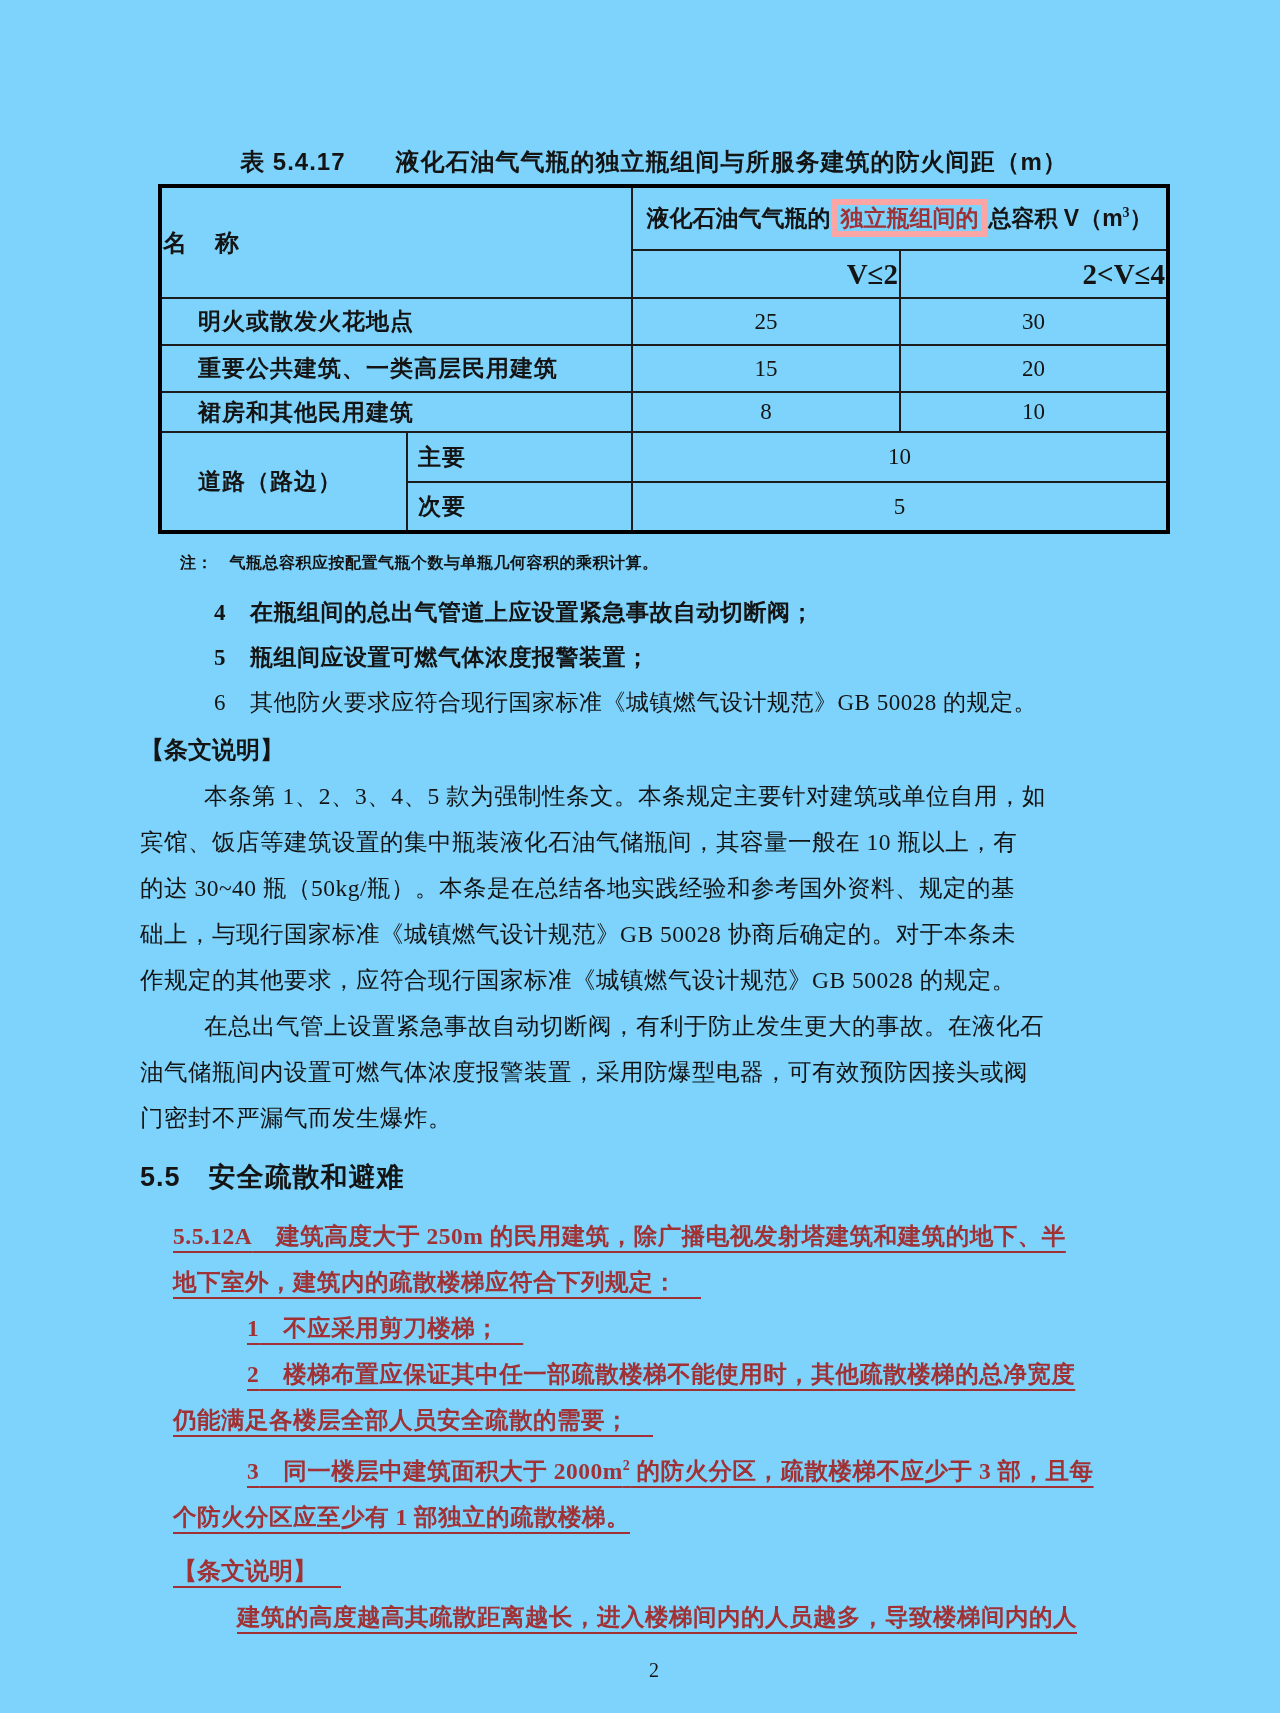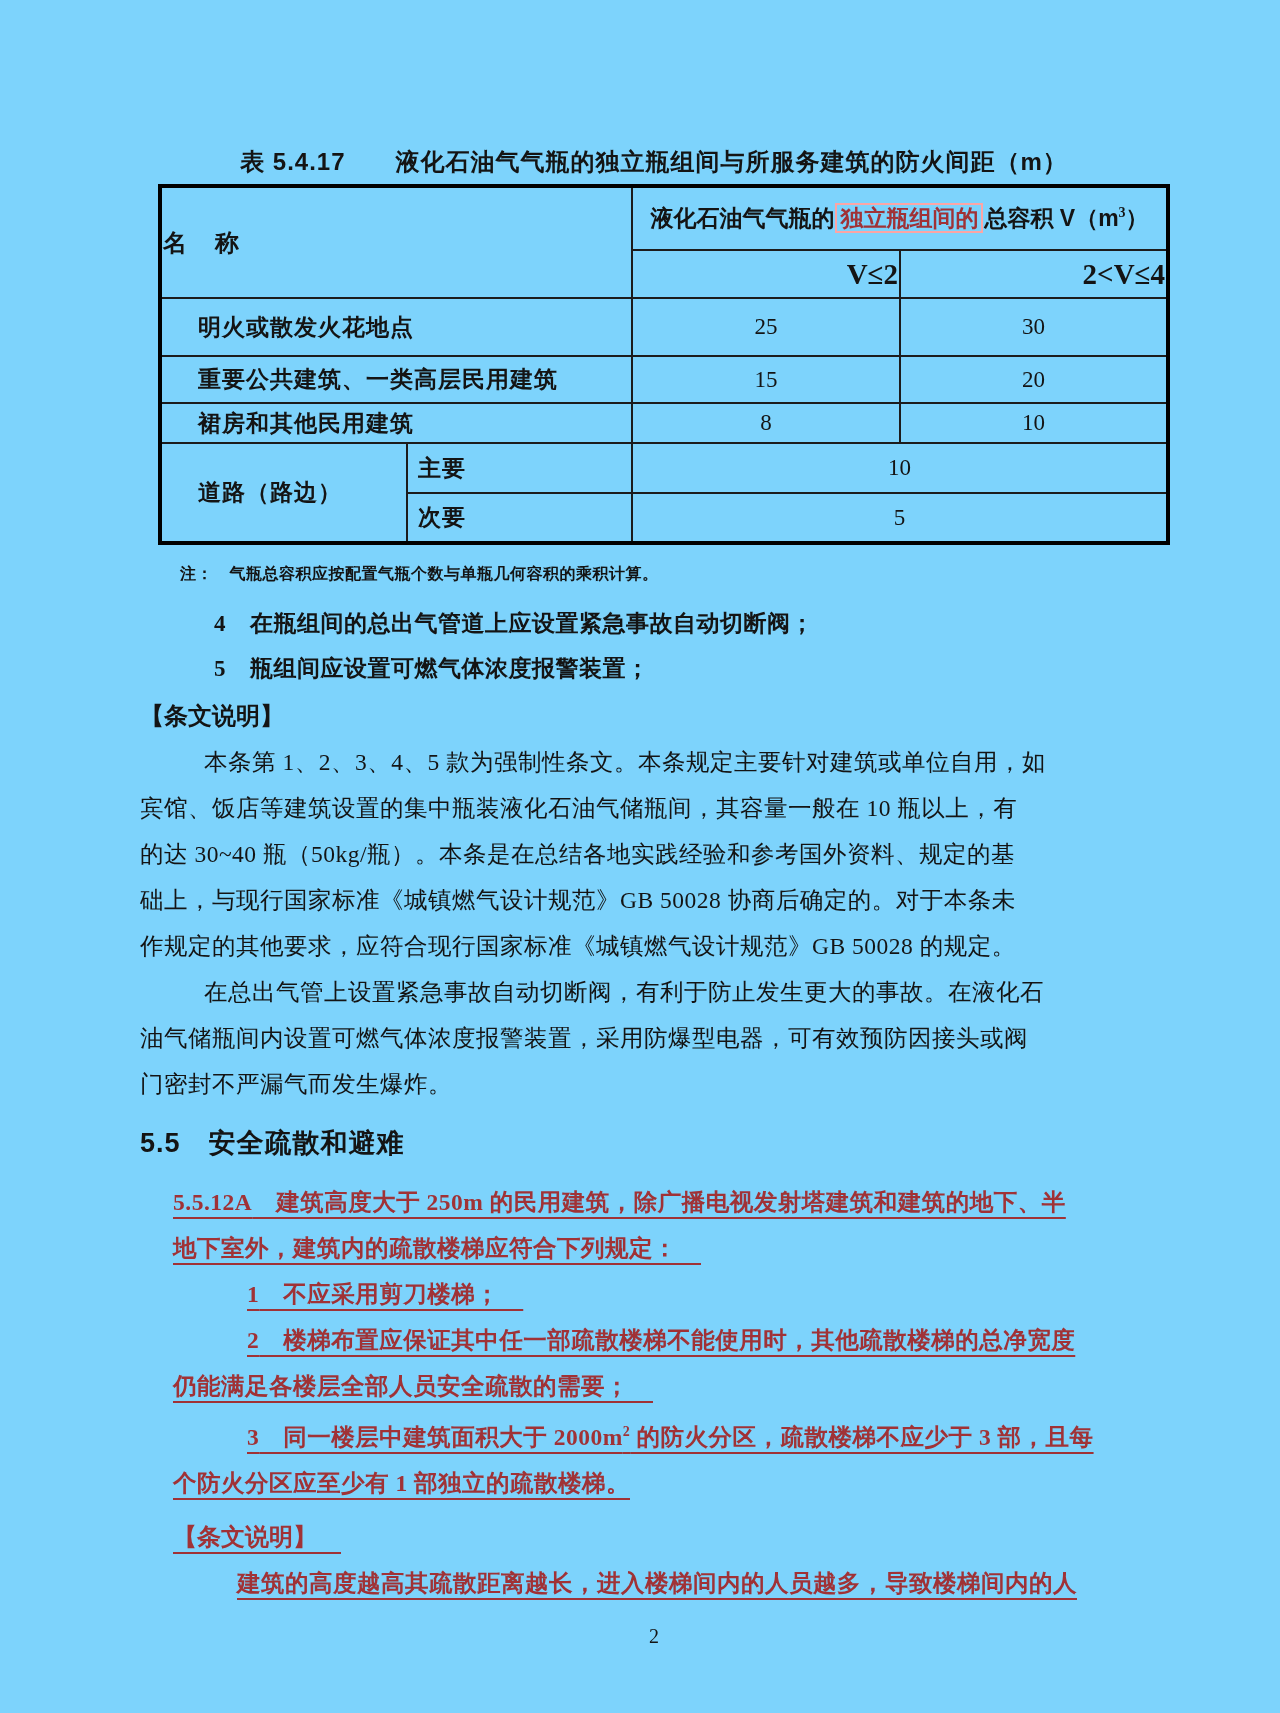--- a/index.html
+++ b/index.html
@@ -23,36 +23,36 @@
   
   table.spec{
     border-collapse:collapse;table-layout:fixed;width:1008px;
     margin:6px 0 0 18px;border:4px solid #000;
   }
   table.spec td{
     border:2px solid #1c1c1c;box-sizing:border-box;vertical-align:middle;
   }
   .r1{height:64px;}
   .r2{height:48px;}
-  .r3{height:58px;}
+  .r3{height:47px;}
   .r4{height:47px;}
   .r5{height:40px;}
   .r6{height:50px;}
   .r7{height:50px;}
   .cell-name{
     font-family:"Liberation Sans",sans-serif;font-weight:bold;font-size:24px;
     letter-spacing:2px;
   }
   .cell-cap{
     font-family:"Liberation Sans",sans-serif;font-weight:bold;font-size:23px;
     text-align:center;padding:4px 0;
   }
   .cell-cap sup{font-size:14px;font-family:"Liberation Serif",serif;}
   .boxed{
-    color:var(--red);border:2px solid #fca5a5;padding:0 3px;margin:0 1px;
+    color:var(--red);border:6px solid #fca5a5;padding:0 3px;margin:0 1px;
   }
   .cell-range{font-size:29px;text-align:right;font-family:"Liberation Serif",serif;font-weight:bold;}
   .cell-label{
     font-family:"Liberation Sans",sans-serif;font-weight:bold;font-size:23px;
     padding-left:36px;letter-spacing:1px;
   }
   .cell-sub{
     font-family:"Liberation Sans",sans-serif;font-weight:bold;font-size:23px;
     padding-left:10px;letter-spacing:1px;
   }
@@ -161,20 +161,21 @@
           <td class="cell-num" colspan="2">5</td>
         </tr>
       </tbody>
     </table>
 
     <div class="note">注：　气瓶总容积应按配置气瓶个数与单瓶几何容积的乘积计算。</div>
 
     <div class="items">
       <div class="item"><span class="num">4</span><span>在瓶组间的总出气管道上应设置紧急事故自动切断阀；</span></div>
       <div class="item"><span class="num">5</span><span>瓶组间应设置可燃气体浓度报警装置；</span></div>
+      <div class="item item-serif"><span class="num">6</span><span>其他防火要求应符合现行国家标准《城镇燃气设计规范》GB 50028 的规定。</span></div>
     </div>
 
     <div class="expl-header">【条文说明】</div>
     <div>
       <div class="bline indent">本条第 1、2、3、4、5 款为强制性条文。本条规定主要针对建筑或单位自用，如</div>
       <div class="bline">宾馆、饭店等建筑设置的集中瓶装液化石油气储瓶间，其容量一般在 10 瓶以上，有</div>
       <div class="bline">的达 30~40 瓶（50kg/瓶）。本条是在总结各地实践经验和参考国外资料、规定的基</div>
       <div class="bline">础上，与现行国家标准《城镇燃气设计规范》GB 50028 协商后确定的。对于本条未</div>
       <div class="bline">作规定的其他要求，应符合现行国家标准《城镇燃气设计规范》GB 50028 的规定。</div>
     </div>

